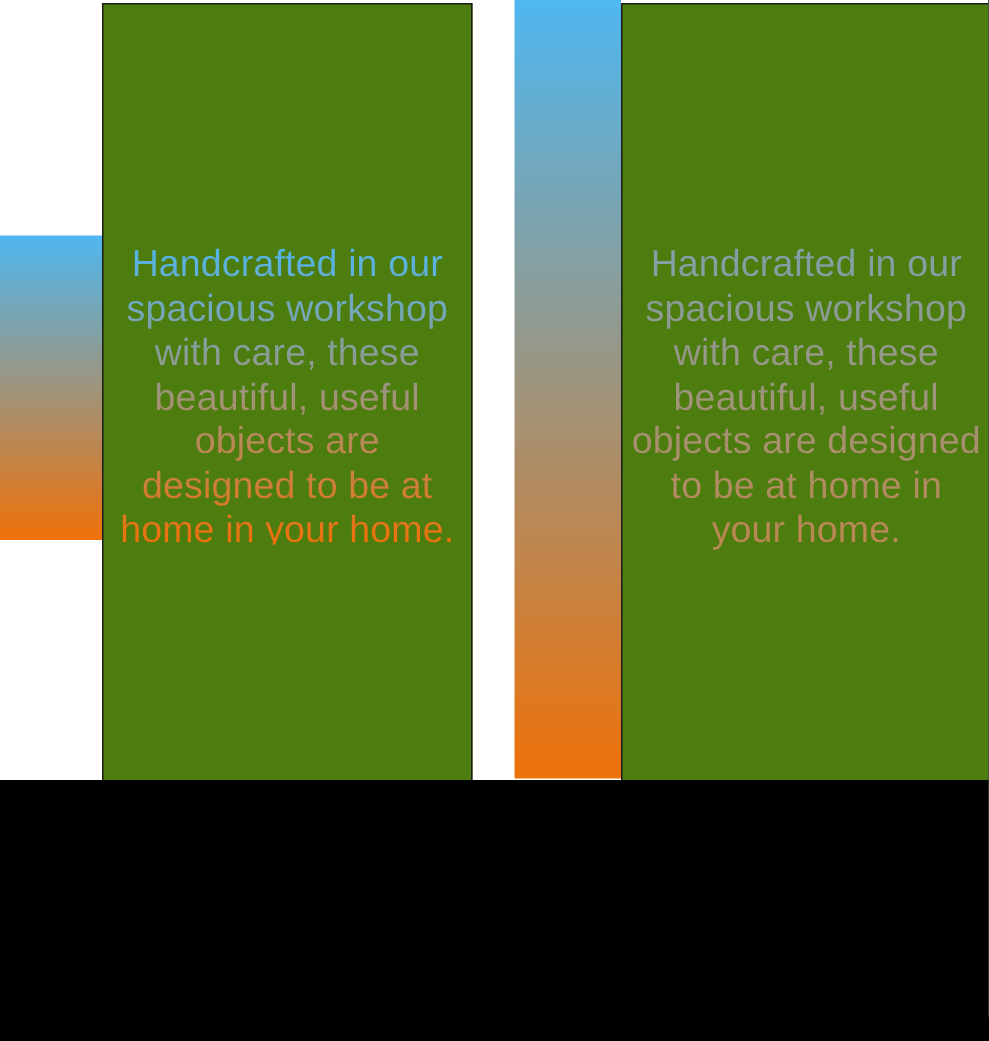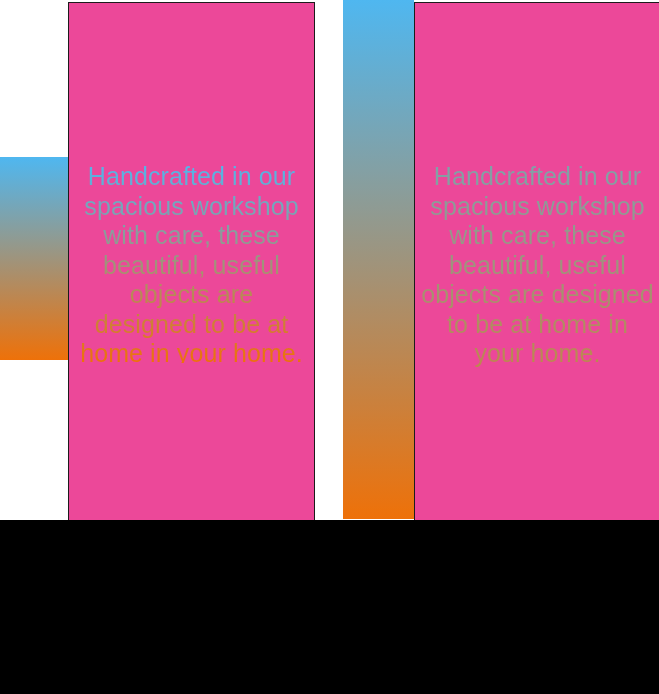--- a/index.html
+++ b/index.html
@@ -39,21 +39,21 @@
   #grad-bar-middle {
     left: 343px;
     top: 0px;
     width: 71px;
     height: 519px;
   }
 
   
   .panel {
     position: absolute;
-    background: #ec4899;
+    background: #4d7c0f;
     border: 1px solid #1c1c1c;
     box-sizing: border-box;
     overflow: hidden;
   }
   #panel-left {
     left: 68px;
     top: 2px;
     width: 247px;
     height: 519px;
   }

